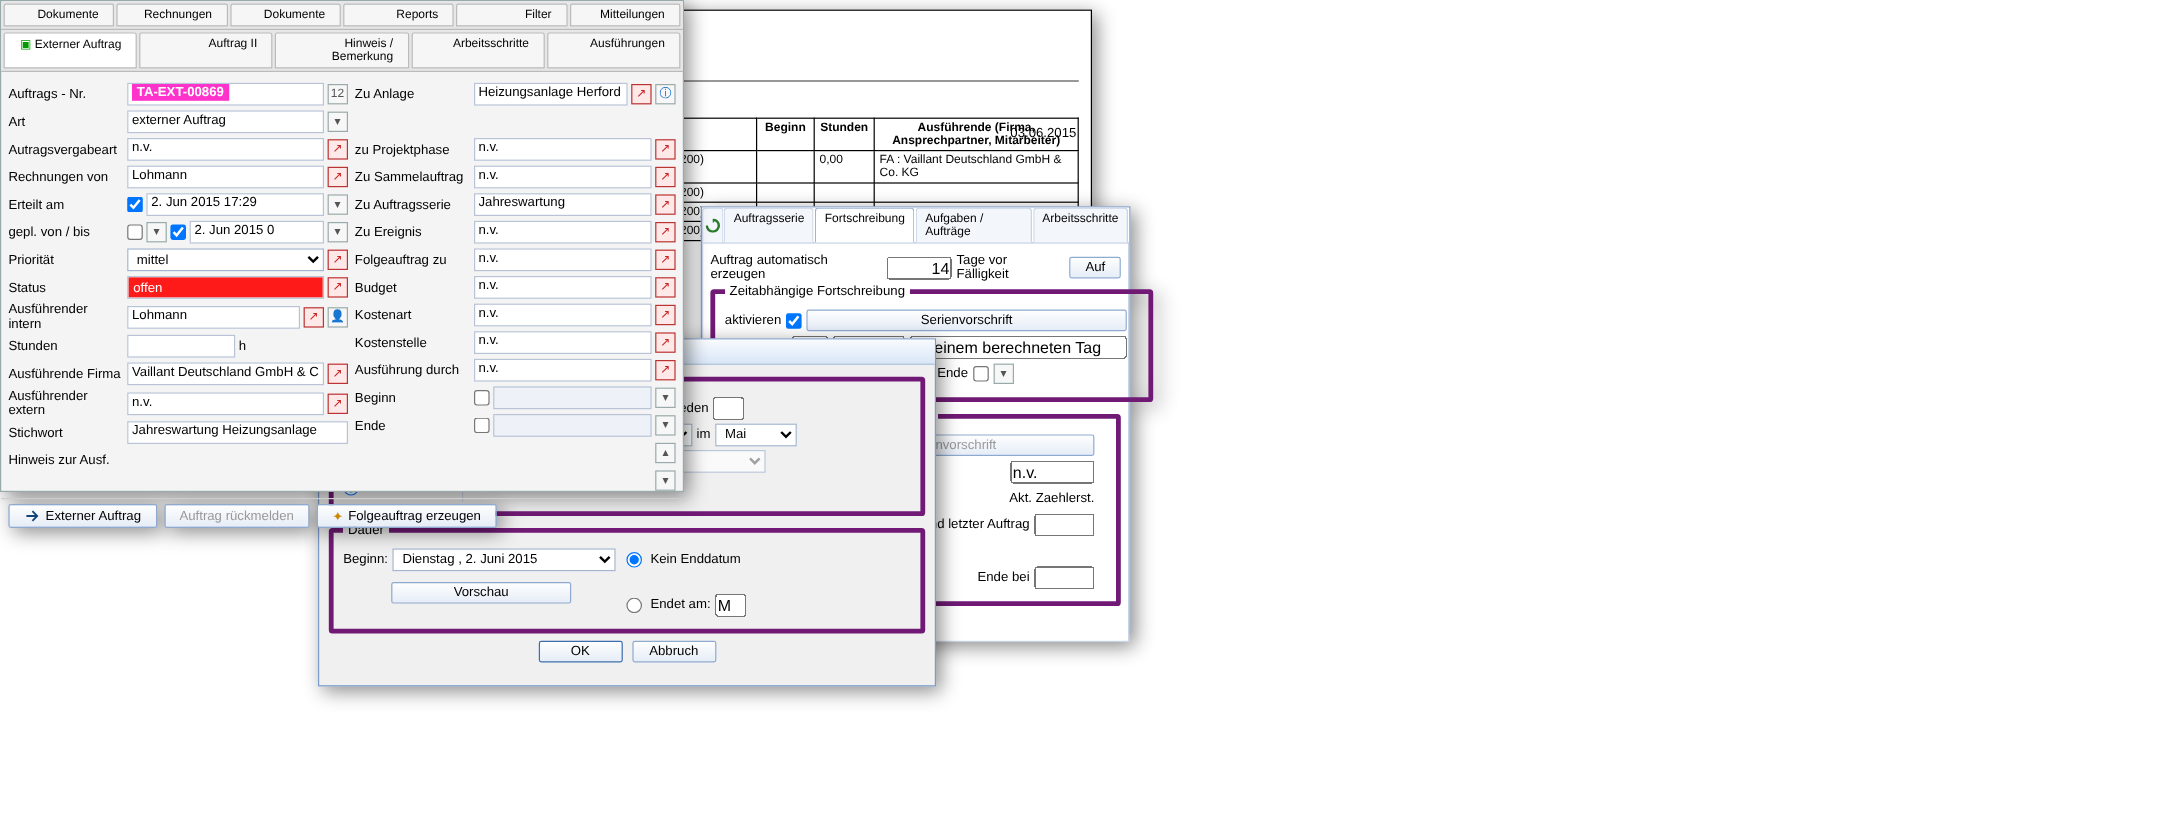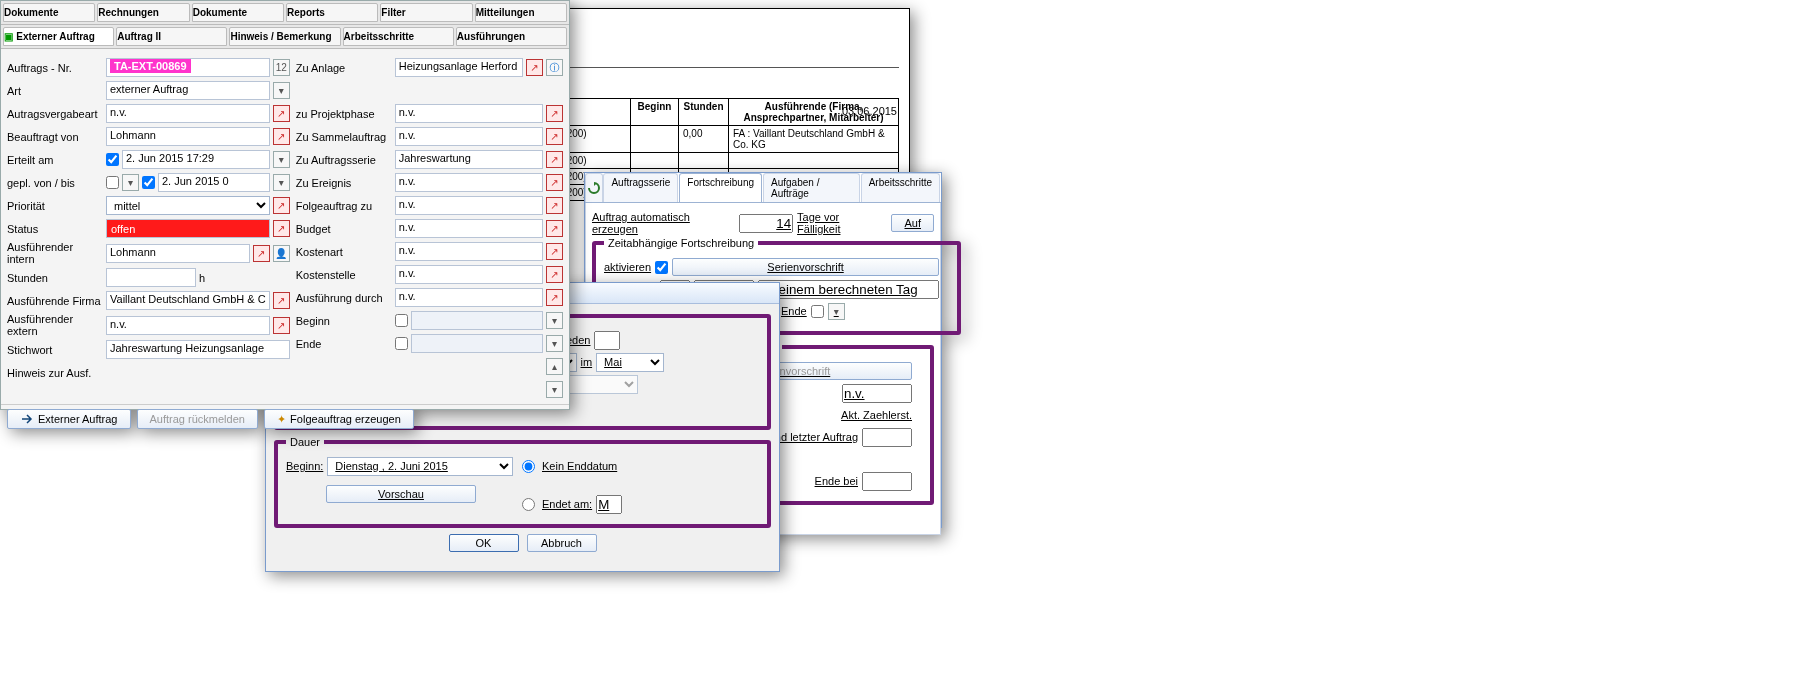--- a/index.html
+++ b/index.html
@@ -16,21 +16,21 @@
   table.rep th, table.rep td { border:1px solid #000; padding:2px 4px; font-size:10px; text-align:left; vertical-align:top; }
   table.rep th { text-align:center; font-weight:bold; }
   .report .footer { margin-top:6px; font-size:10px; border:1px solid #000; padding:2px 4px; width:70px; }
 
   
   .win { position:absolute; background:#f0f0f0; border:1px solid #7a9bcc; }
   .win .title { background:linear-gradient(#f8fbff,#d9e6f7); padding:4px 8px; font-size:11px; border-bottom:1px solid #a8bddd; }
   .win .body { padding:6px 8px; }
   fieldset { border:4px solid #701a75; border-radius:3px; padding:6px 18px 8px 8px; margin-bottom:6px; }
   fieldset legend { font-size:11px; padding:0 4px; }
-  .row { display:flex; align-items:center; gap:4px; margin:2px 0; min-height:20px;text-decoration:underline; }
+  .row { display:flex; align-items:center; gap:4px; margin:2px 0; min-height:20px; }
   label { font-size:11px; }
   input[type=text].field, select.field { border:1px solid #a4b6cf; background:#fff; height:19px; font-size:11px; padding:0 3px; }
   .btn { border:1px solid #8faad1; background:linear-gradient(#fdfefe,#e6edf7); padding:2px 12px; font-size:11px; border-radius:2px; cursor:pointer; }
   .btn.wide { padding:2px 20px; }
   .chk { width:13px; height:13px; }
   .radio { margin-right:3px; }
   .icon-sq { display:inline-block; width:17px; height:17px; border:1px solid #9aa; background:#f7f7f7; font-size:10px; line-height:15px; text-align:center; color:#555; }
   .icon-red { display:inline-block; width:17px; height:17px; border:1px solid #b33; background:#ffe8e8; color:#c22; text-align:center; line-height:15px; font-size:10px; }
   .hi-magenta { background:#ff33cc; color:#fff; font-weight:bold; padding:1px 4px; }
   .hi-red { background:#ff1a1a; color:#fff; padding:1px 4px; }
@@ -45,21 +45,21 @@
 
   
   .zf-win { left:265px; top:282px; width:515px; height:290px; }
   .zf-win .two-col { display:flex; gap:6px; }
   .zf-win .col { flex:0 0 auto; }
   .zf-win .btnrow { display:flex; gap:8px; justify-content:center; margin-top:6px; }
 
   
   .ea-win { left:981px; top:50px; width:570px; height:410px; background:#f4f4f4; border:1px solid #9aa; }
   .ea-win .tabrow { display:flex; gap:2px; padding:2px; background:#e7e7e7; border-bottom:1px solid #bbb; }
-  .ea-win .tabrow .tab { flex:1; text-align:left; padding:3px 0; border:1px solid #bbb; background:#f6f6f6; font-size:10px; border-radius:2px 2px 0 0; cursor:pointer;font-weight:bold; }
+  .ea-win .tabrow .tab { flex:1; text-align:right; padding:3px 12px; border:1px solid #bbb; background:#f6f6f6; font-size:10px; border-radius:2px 2px 0 0; cursor:pointer; }
   .ea-win .tabrow .tab.active { background:#fff; }
   .ea-win .grid { display:flex; padding:6px 6px 2px 6px; gap:6px; }
   .ea-win .lcol, .ea-win .rcol { flex:1; }
   .ea-win .frow { display:flex; align-items:center; margin:2px 0; gap:3px; min-height:21px; }
   .ea-win .frow .lab { width:96px; font-size:11px; }
   .ea-win .val { flex:1; border:1px solid #b8c4d6; background:#fff; height:19px; font-size:11px; padding:1px 3px; overflow:hidden; white-space:nowrap; }
   .ea-win .val.blank { background:#eef2f8; }
   .ea-win .footerbtns { display:flex; gap:6px; padding:4px 6px; border-top:1px solid #ccc; }
   .ea-win .footerbtns .btn { display:flex; align-items:center; gap:4px; }
   .ea-win .footerbtns .spacer { flex:1; }
@@ -327,21 +327,21 @@
           <div class="lab">Art</div>
         <div class="val">externer Auftrag</div>
         <span class="icon-sq">▾</span>
         </div>
       <div class="frow">
           <div class="lab">Autragsvergabeart</div>
         <div class="val">n.v.</div>
         <span class="icon-red">↗</span>
         </div>
       <div class="frow">
-          <div class="lab">Beauftragt von</div>
+          <div class="lab">Rechnungen von</div>
         <div class="val">Lohmann</div>
         <span class="icon-red">↗</span>
         </div>
       <div class="frow">
           <div class="lab">Erteilt am</div>
         <input type="checkbox" class="chk" checked="" style="">
         <div class="val">2. Jun  2015 17:29</div>
         <span class="icon-sq">▾</span>
         </div>
       <div class="frow">

